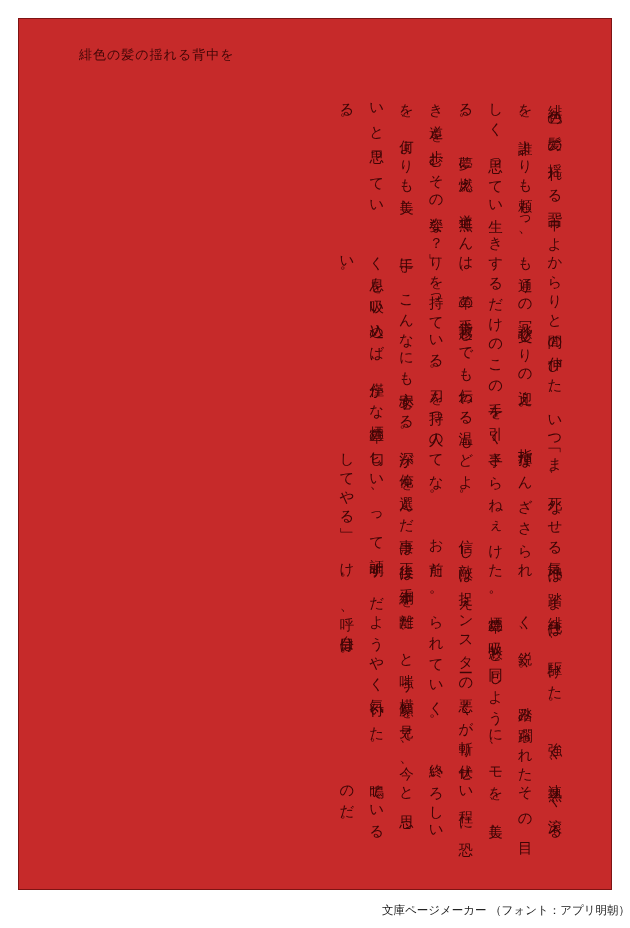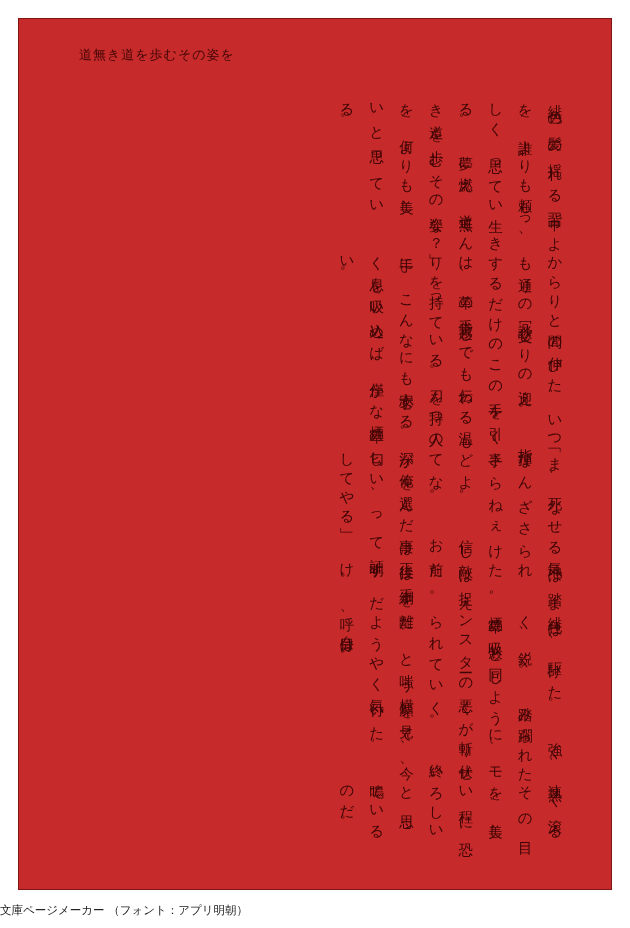--- a/index.html
+++ b/index.html
@@ -74,34 +74,34 @@
     margin: 0;
     padding: 0;
   }
 
   
   .footer {
     position: absolute;
     left: 0;
     top: 903px;
     width: 630px;
-    text-align: left;
+    text-align: right;
     font-size: 11.5px;
     color: #1a1a1a;
     font-family: "DejaVu Serif", serif;
   }
 </style>
 </head>
 <body>
 
 <div class="page">
 
   <div class="panel">
 
-    <div class="title">道無き道を歩むその姿を</div>
+    <div class="title">緋色の髪の揺れる背中を</div>
 
     <div class="body-text">
       <p class="para">緋色の髪の揺れる背中を、誰よりも頼もしく　思っている。　夢に燃え、道無き道を歩むその姿を、何よりも美しいと思っている。</p>
       <p class="para">「よっ、生きてんな？」</p>
       <p class="para">からりと間の伸びた、いつも通りの冗談交じりの迎え。　指揮するだけのこの手を引く手は、革の手袋越しでも伝わる温もりを持っている。刀を持つ人の手に、こんなにも安心する。深く息を吸い込めば、僅かな煙草の匂い。</p>
       <p class="para">「ま、死なせる気なんざさらさらねぇけどよ。　信じてな。　お前が俺を選んだ事は正しい、って証明してやる」</p>
       <p class="para">地は踏まれた。　敵は捉えた。　後は手綱を離すだけ。</p>
       <p class="para">緋色は、駆けた。　強く、速く、鋭く。　踏み躙られた煙草の吸殻と同じように、モンスターの悪くが斬り伏せられていく。　終いだ、と嗤う横顔を見て、今、ようやく気付いた。　嗚呼、自分は。</p>
       <p class="para">熱く滾るその目を、美しい程に恐ろしいと思っているのだ。</p>
     </div>

